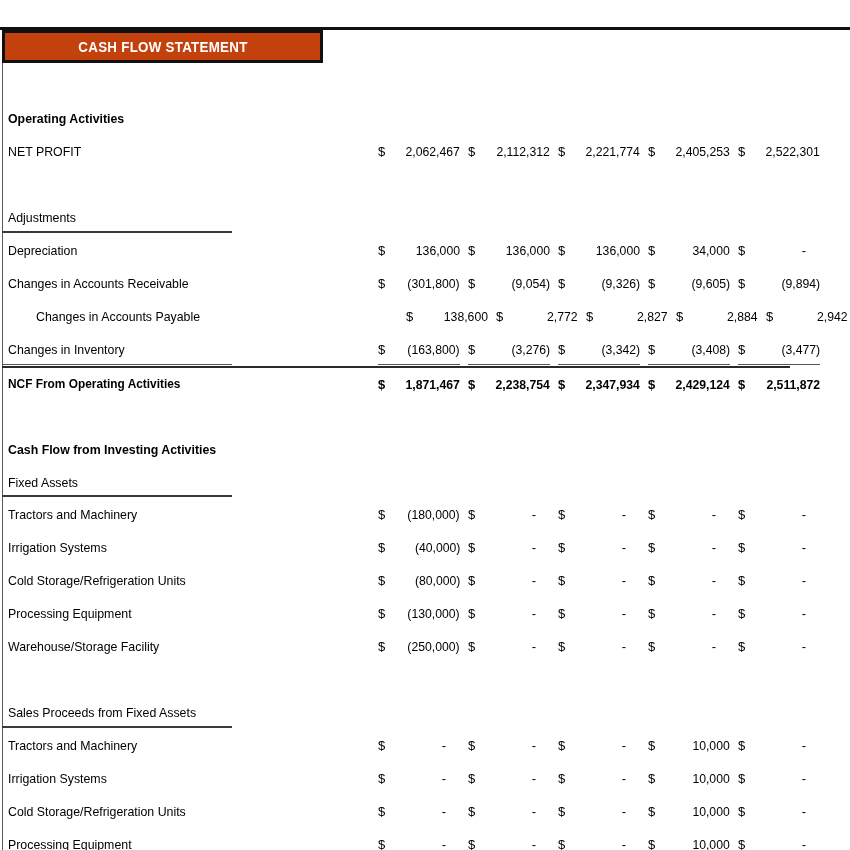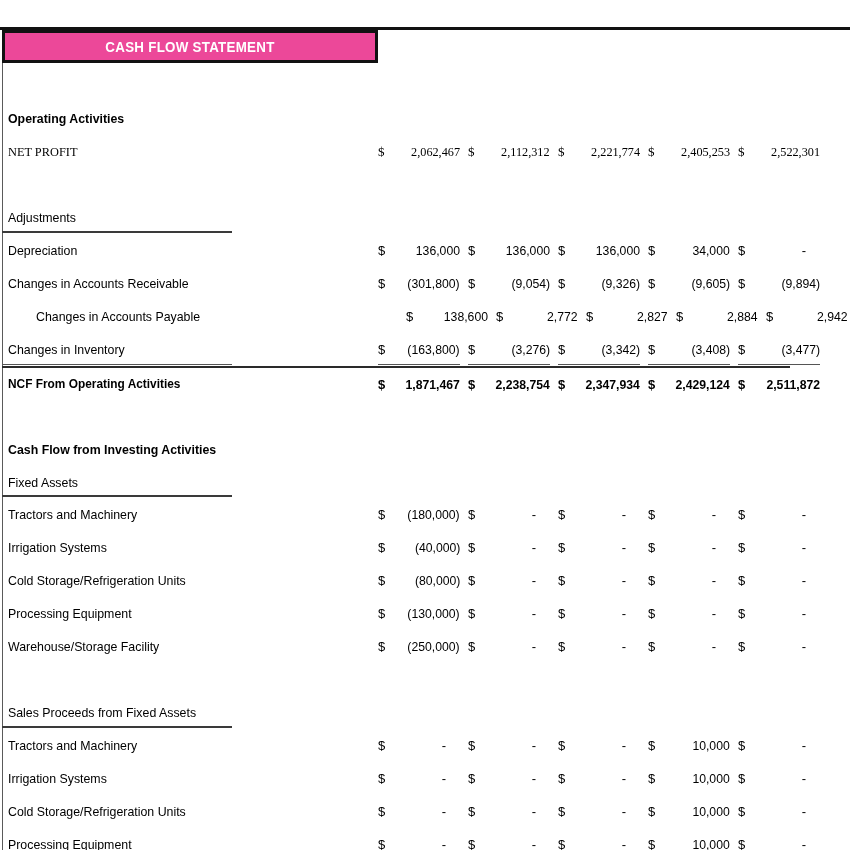--- a/index.html
+++ b/index.html
@@ -42,23 +42,23 @@
     width: 1px;
     height: 820px;
     background: #5a5a5a;
   }
 
   
   .title-banner {
     position: absolute;
     left: 2px;
     top: 30px;
-    width: 376px;
+    width: 321px;
     height: 33px;
-    background: #ec4899;
+    background: #c2410c;
     border: 3px solid #111111;
     box-sizing: border-box;
     display: flex;
     align-items: center;
     justify-content: center;
   }
   .title-banner span {
     color: #ffffff;
     font-weight: bold;
     font-size: 14.5px;
@@ -149,21 +149,21 @@
   <div class="left-rail"></div>
 
   <div class="title-banner">
     <span>CASH FLOW STATEMENT</span>
   </div>
 
   <div id="rows-host">
       <div class="row" style="top: 102px;">
         <div class="label bold">Operating Activities</div>
       </div>
-      <div class="row" style="top: 135px; font-family: Liberation Serif, serif;">
+      <div class="row" style="top: 135px;">
         <div class="label">NET PROFIT</div>
         <div class="money" style="left: 378px; width: 82px;">
           <span class="cur">$</span>
           <span class="amt">2,062,467</span>
         </div>
         <div class="money" style="left: 468px; width: 82px;">
           <span class="cur">$</span>
           <span class="amt">2,112,312</span>
         </div>
         <div class="money" style="left: 558px; width: 82px;">

